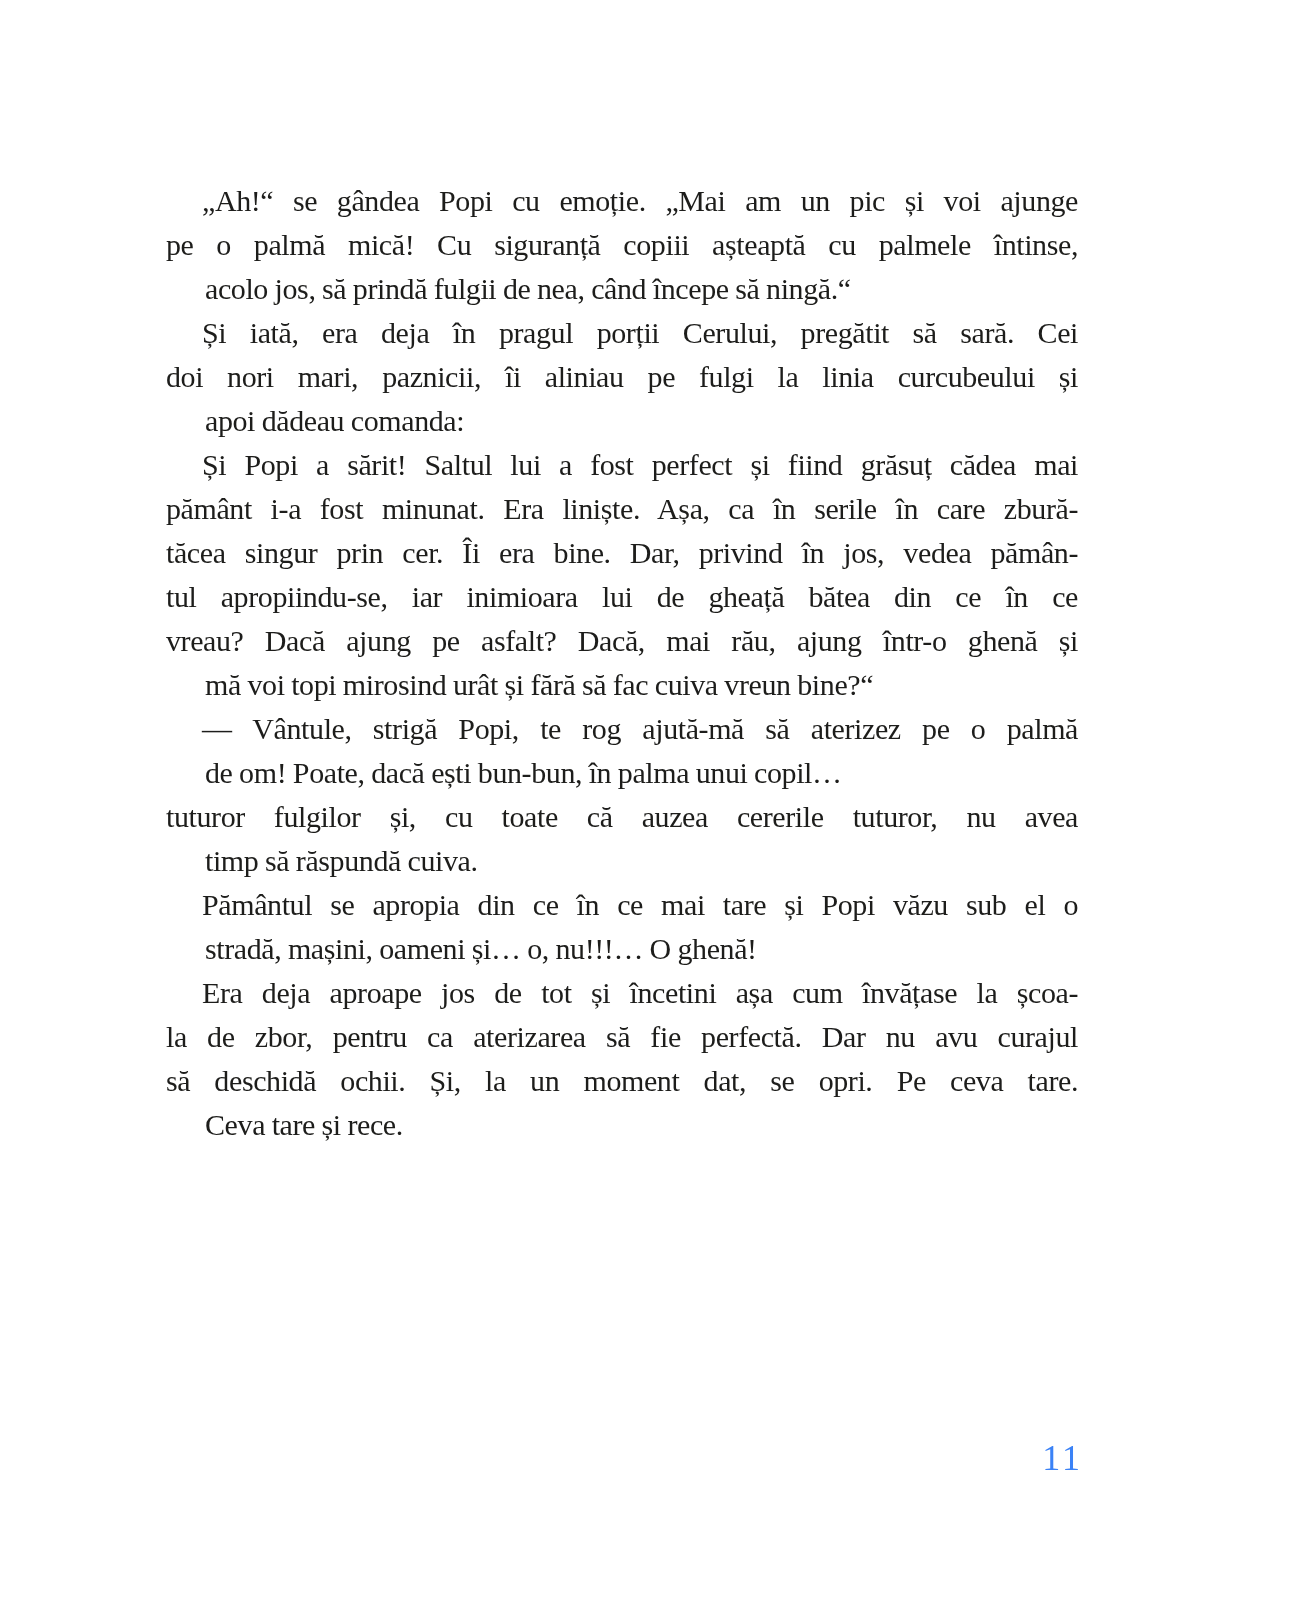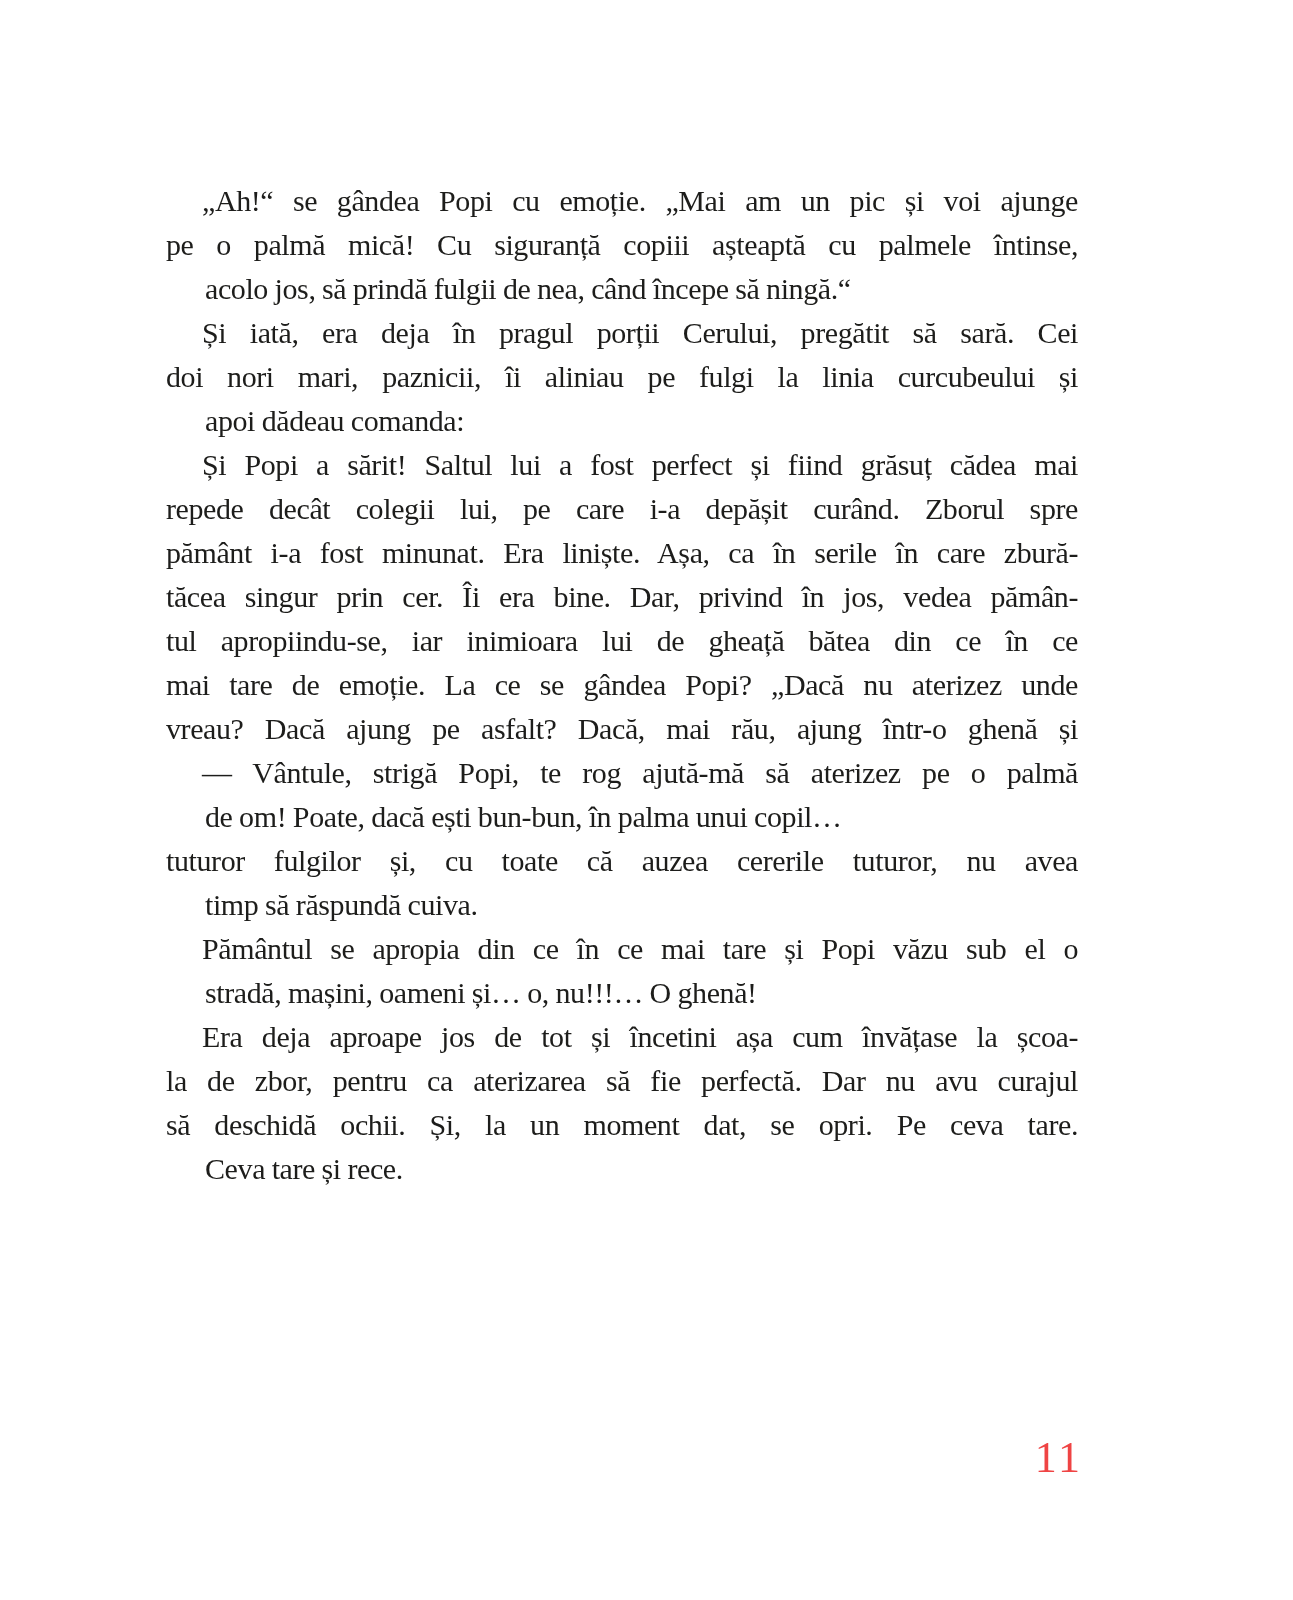--- a/index.html
+++ b/index.html
@@ -42,46 +42,45 @@
   }
   .line.last {
     text-align: left;
     text-align-last: left;
     margin-left: 39px;
   }
   .page-number {
     position: absolute;
     top: 1436px;
     right: 210px;
-    color: #ef4444;
-    font-size: 44px;
+    color: #3b82f6;
+    font-size: 36px;
     line-height: 44px;
     letter-spacing: 3px;
     margin-left: 40px;
   }
 </style>
 </head>
 <body>
 
 <div class="page">
   <div class="text-block">
 
   <div class="line first">„Ah!“ se gândea Popi cu emoție. „Mai am un pic și voi ajunge</div>
       <div class="line">pe o palmă mică! Cu siguranță copiii așteaptă cu palmele întinse,</div>
       <div class="line last">acolo jos, să prindă fulgii de nea, când începe să ningă.“</div>
       <div class="line first">Și iată, era deja în pragul porții Cerului, pregătit să sară. Cei</div>
       <div class="line">doi nori mari, paznicii, îi aliniau pe fulgi la linia curcubeului și</div>
       <div class="line last">apoi dădeau comanda:</div>
       <div class="line first">Și Popi a sărit! Saltul lui a fost perfect și fiind grăsuț cădea mai</div>
-      <div class="line">repede decât colegii lui, pe care i-a depășit curând. Zborul spre</div>
       <div class="line">pământ i-a fost minunat. Era liniște. Așa, ca în serile în care zbură-</div>
       <div class="line">tăcea singur prin cer. Îi era bine. Dar, privind în jos, vedea pămân-</div>
       <div class="line">tul apropiindu-se, iar inimioara lui de gheață bătea din ce în ce</div>
-      <div class="line">mai tare de emoție. La ce se gândea Popi? „Dacă nu aterizez unde</div>
       <div class="line">vreau? Dacă ajung pe asfalt? Dacă, mai rău, ajung într-o ghenă și</div>
+      <div class="line last">mă voi topi mirosind urât și fără să fac cuiva vreun bine?“</div>
       <div class="line first">— Vântule, strigă Popi, te rog ajută-mă să aterizez pe o palmă</div>
       <div class="line last">de om! Poate, dacă ești bun-bun, în palma unui copil…</div>
       <div class="line">tuturor fulgilor și, cu toate că auzea cererile tuturor, nu avea</div>
       <div class="line last">timp să răspundă cuiva.</div>
       <div class="line first">Pământul se apropia din ce în ce mai tare și Popi văzu sub el o</div>
       <div class="line last">stradă, mașini, oameni și… o, nu!!!… O ghenă!</div>
       <div class="line first">Era deja aproape jos de tot și încetini așa cum învățase la școa-</div>
       <div class="line">la de zbor, pentru ca aterizarea să fie perfectă. Dar nu avu curajul</div>
       <div class="line">să deschidă ochii. Și, la un moment dat, se opri. Pe ceva tare.</div>
       <div class="line last">Ceva tare și rece.</div>

